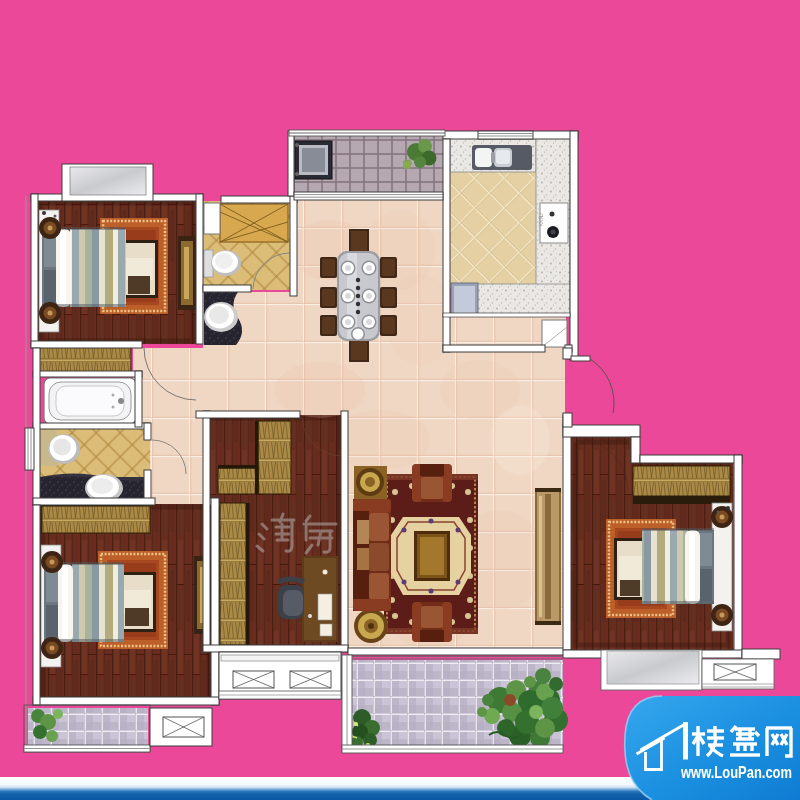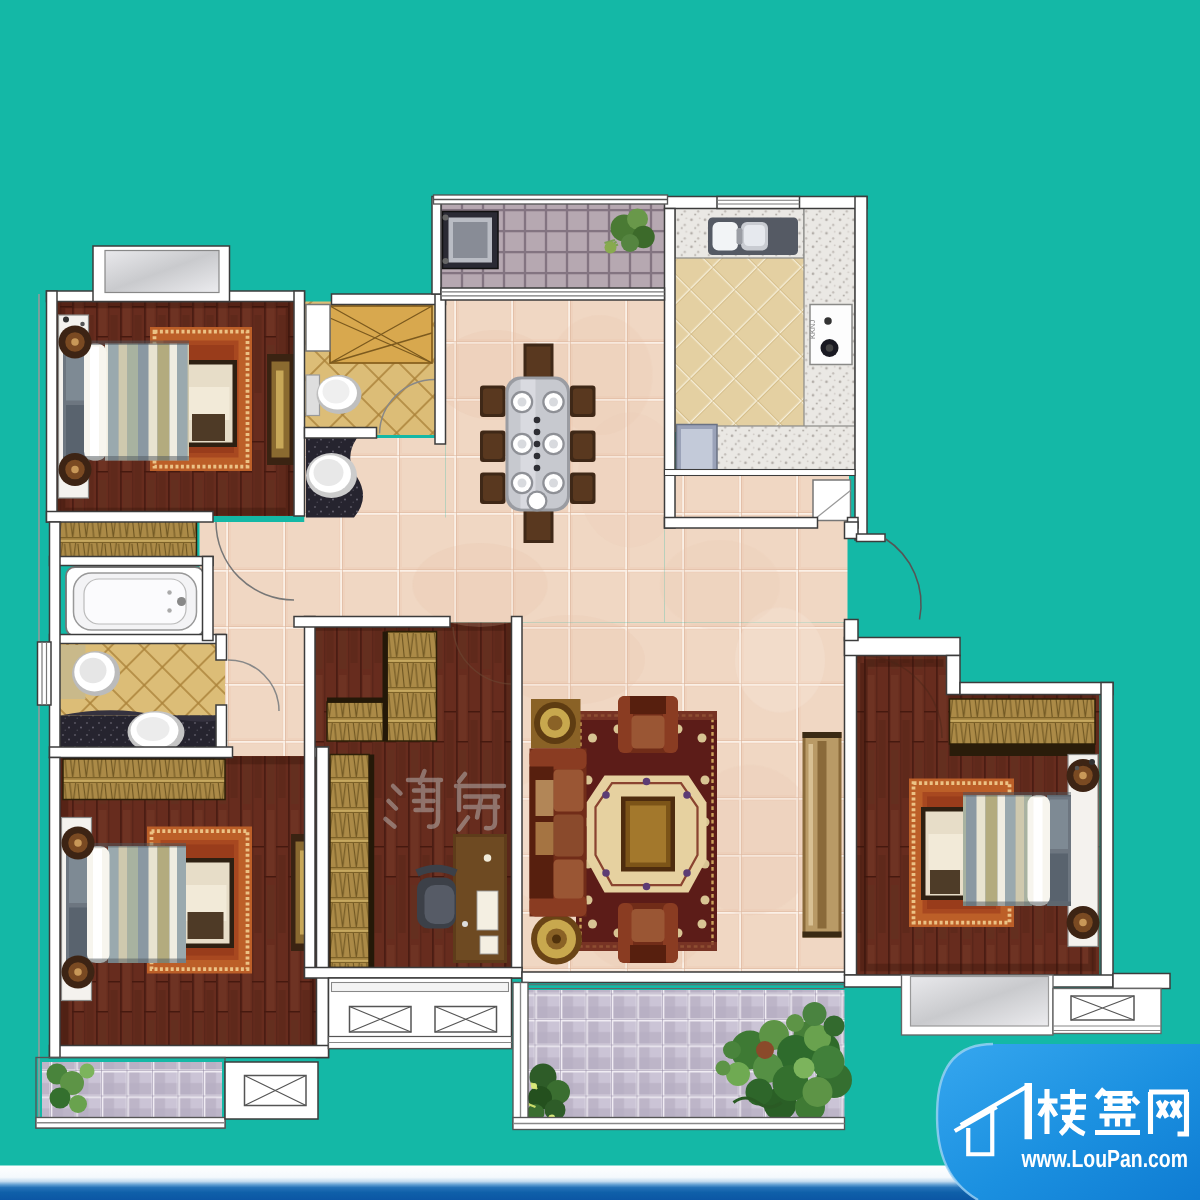--- a/index.html
+++ b/index.html
@@ -1,16 +1,16 @@
 <!DOCTYPE html>
 <html><head>
 <meta charset="utf-8">
 <style>
   html,body{margin:0;padding:0;background:#ffffff;}
-  .page{position:relative;width:800px;height:800px;background:#14b8a6;overflow:hidden;
+  .page{position:relative;width:800px;height:800px;background:#ec4899;overflow:hidden;
         font-family:"Liberation Sans", sans-serif;}
   svg{display:block;}
 </style>
 </head>
 <body>
 <div class="page">
 <svg width="800" height="800" viewBox="0 0 800 800">
 <defs>
 
   <pattern id="woodV" width="16" height="90" patternUnits="userSpaceOnUse">

